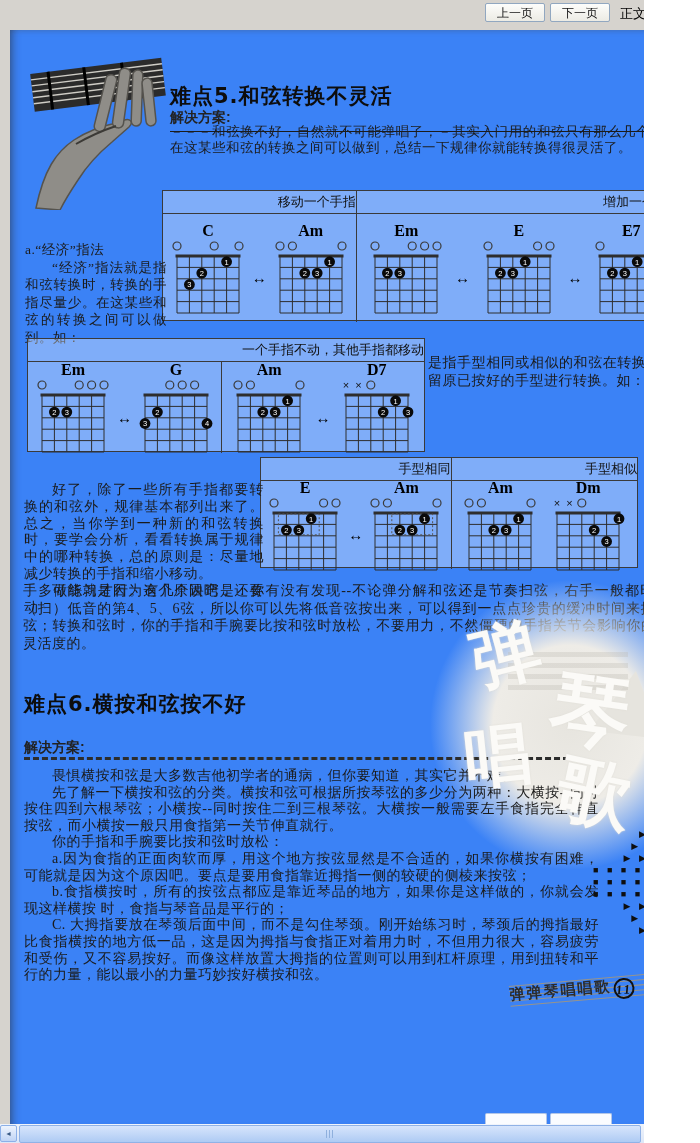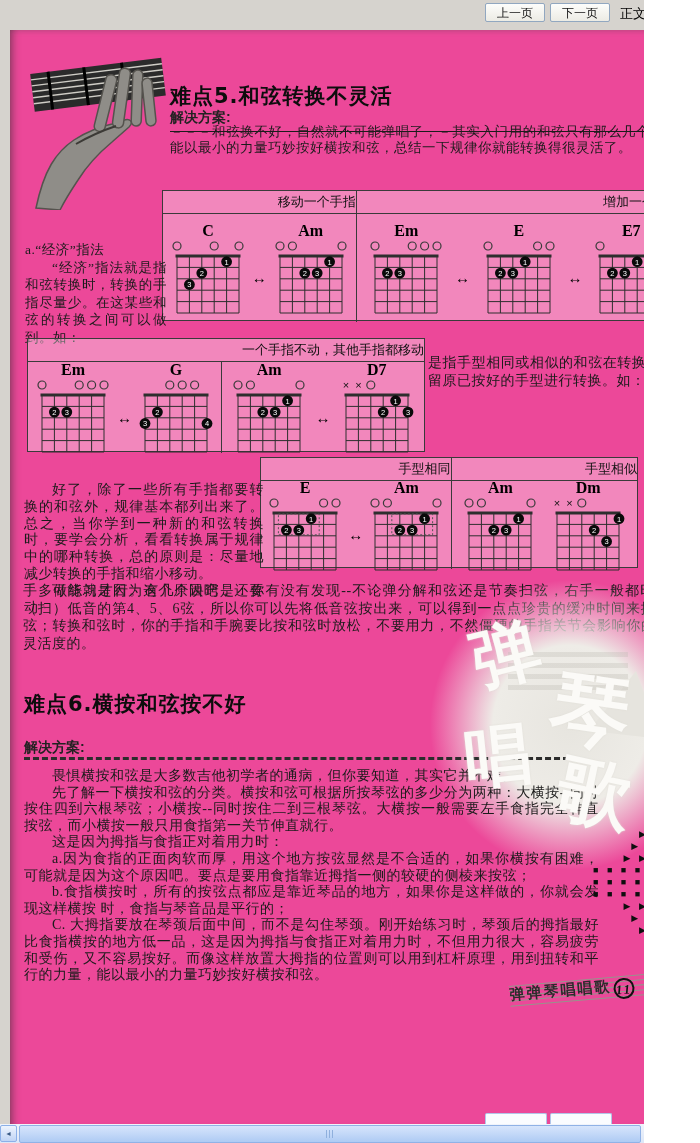--- a/index.html
+++ b/index.html
@@ -4,21 +4,21 @@
 <style>
   html,body{margin:0;padding:0;}
   .screen{position:relative;width:644px;height:1143px;background:#d6d3ce;overflow:hidden;
           font-family:"Liberation Sans",sans-serif;}
   
   .nav-btn{position:absolute;top:3px;width:60px;height:19px;background:linear-gradient(#fdfdfb,#ecebe4);
            border:1px solid #91a7c0;border-radius:2px;font-size:12px;line-height:16px;text-align:center;
            color:#111;padding:0;font-family:"Liberation Sans",sans-serif;}
   .page-label{position:absolute;top:5px;left:620px;font-size:13px;color:#000;white-space:pre;}
   
-  .page{position:absolute;left:10px;top:30px;width:670px;height:1096px;background:#ec4899;
+  .page{position:absolute;left:10px;top:30px;width:670px;height:1096px;background:#3b82f6;
         box-shadow:inset 8px 0 9px -6px rgba(40,40,40,.55), inset 0 4px 6px -4px rgba(80,80,80,.35);
         color:#161616;}
   .page *{box-sizing:border-box;}
   .abs{position:absolute;}
   .doc-serif{font-family:"Liberation Serif","DejaVu Serif",serif;}
   .h-title{font-size:21px;font-weight:bold;letter-spacing:1px;color:#0d0d0d;
            font-family:"DejaVu Sans","Liberation Sans",sans-serif;}
   .sol{font-size:14px;font-weight:bold;color:#222;}
   .body-txt{font-size:14px;line-height:17px;letter-spacing:.5px;text-align:justify;color:#1b1b1b;}
   .strike{text-decoration:line-through;}
@@ -102,21 +102,21 @@
         <rect x="84" y="34" width="11" height="58" rx="5" transform="rotate(14 89 63)"></rect>
         <rect x="100" y="28" width="11" height="60" rx="5" transform="rotate(8 105 58)"></rect>
         <rect x="116" y="30" width="10" height="56" rx="5" transform="rotate(2 121 58)"></rect>
         <rect x="128" y="38" width="10" height="48" rx="5" transform="rotate(-6 133 62)"></rect>
       </g>
       <path d="M60 104 C 74 96 88 90 100 86" fill="none" stroke="#3c3a36" stroke-width="2"></path>
     </svg>
 
     <div class="abs h-title" style="left:160px;top:52px;">难点5.和弦转换不灵活</div>
     <div class="abs sol" style="left:160px;top:79px;">解决方案:</div>
-    <p class="abs body-txt doc-serif" style="left:160px;top:94px;width:522px;font-size:13.5px;line-height:15.5px;"><span class="strike">－－－和弦换不好，自然就不可能弹唱了，－其实入门用的和弦只有那么几个，－－</span><span>能以最小的力量巧妙按好横按和弦，总结一下规律你就能转换得很灵活了。</span></p>
+    <p class="abs body-txt doc-serif" style="left:160px;top:94px;width:522px;font-size:13.5px;line-height:15.5px;"><span class="strike">－－－和弦换不好，自然就不可能弹唱了，－其实入门用的和弦只有那么几个，－－</span><span>在这某些和弦的转换之间可以做到，总结一下规律你就能转换得很灵活了。</span></p>
 
     <div class="ctable abs" style="left:152px;top:160px;width:520px;height:131px;">
       <div class="hrow">
         <div class="hcell" style="width:193px;">移动一个手指</div>
         <div class="hcell vline" style="width:326px;">增加一个手指</div>
       </div>
       <div class="brow" style="height:108px;">
         <div class="bcell" style="width:193px;">
             <div class="chord">
               <div class="cname">C</div>
@@ -514,21 +514,21 @@
     <div class="big-arrow" style="left:596px;top:652px;"></div>
     <div class="print-through" style="left:498px;top:622px;width:120px;height:44px;"></div>
 
     <div class="abs h-title" style="left:14px;top:660px;">难点6.横按和弦按不好</div>
     <div class="abs sol" style="left:14px;top:709px;">解决方案:</div>
     <div class="abs dashes" style="left:14px;top:727px;width:545px;"></div>
 
     <div class="abs body-txt doc-serif" style="left:14px;top:738px;width:575px;line-height:16.6px;">
       <p class="indent">畏惧横按和弦是大多数吉他初学者的通病，但你要知道，其实它并不难。</p>
       <p class="indent">先了解一下横按和弦的分类。横按和弦可根据所按琴弦的多少分为两种：大横按--同时按住四到六根琴弦；小横按--同时按住二到三根琴弦。大横按一般需要左手食指完全伸直按弦，而小横按一般只用食指第一关节伸直就行。</p>
-      <p class="indent">这是因为拇指与食指正对着用力时：</p>
+      <p class="indent">你的手指和手腕要比按和弦时放松：</p>
       <p class="indent">a.因为食指的正面肉软而厚，用这个地方按弦显然是不合适的，如果你横按有困难，可能就是因为这个原因吧。要点是要用食指靠近拇指一侧的较硬的侧棱来按弦；</p>
       <p class="indent">b.食指横按时，所有的按弦点都应是靠近琴品的地方，如果你是这样做的，你就会发现这样横按 时，食指与琴音品是平行的；</p>
       <p class="indent">C. 大拇指要放在琴颈后面中间，而不是勾住琴颈。刚开始练习时，琴颈后的拇指最好比食指横按的地方低一品，这是因为拇指与食指正对着用力时，不但用力很大，容易疲劳和受伤，又不容易按好。而像这样放置大拇指的位置则可以用到杠杆原理，用到扭转和平行的力量，能以最小的力量巧妙按好横按和弦。</p>
     </div>
 
     <div class="abs" style="left:583px;top:798px;width:102px;">
         <div class="deco-row">▶</div>
         <div class="deco-row">▶ ▶</div>
         <div class="deco-row">▶ ▶ ▶</div>
         <div class="deco-row">■ ■ ■ ■ ■ ▶ ▶ ▶ ▶</div>

